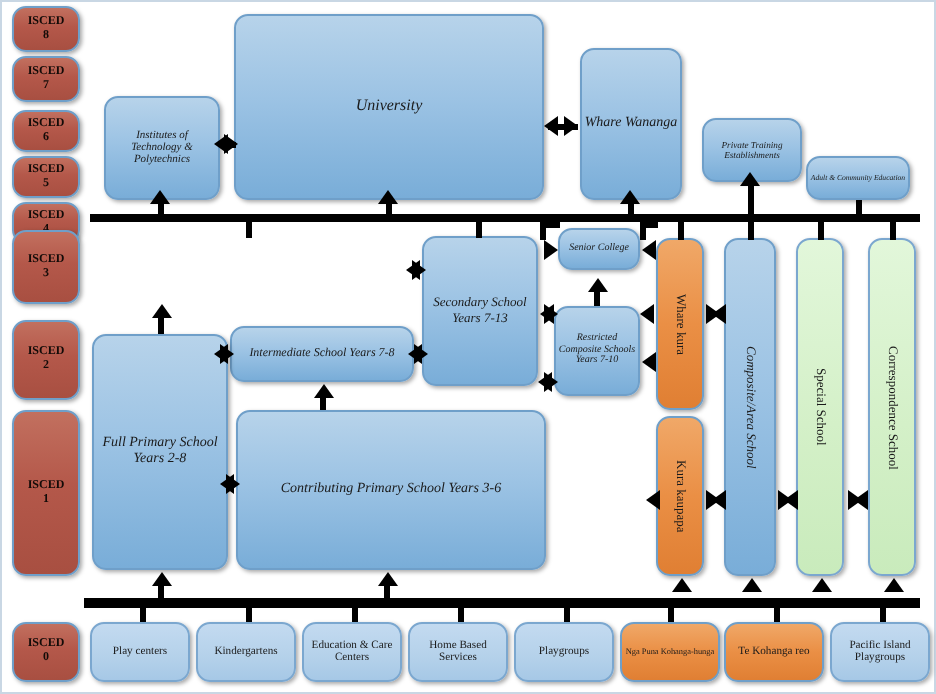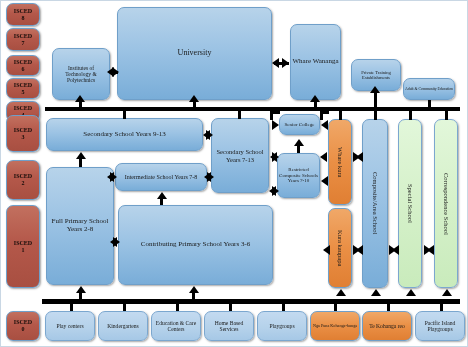--- a/index.html
+++ b/index.html
@@ -17,20 +17,21 @@
     position:absolute;box-sizing:border-box;
     border:1px solid #7ba7cf;border-radius:7px;
     display:flex;align-items:center;justify-content:center;
     text-align:center;color:#1a1a1a;line-height:1.12;
     box-shadow:1px 1px 2px rgba(0,0,0,.35);
     overflow:hidden;
   }
   .blue{
     background:linear-gradient(to bottom,#b7d3ea 0%,#9cc3e4 45%,#79add8 100%);
     border-color:#6f9fc9;
+    font-style:italic;
   }
   .blue-flat{
     background:linear-gradient(to bottom,#c3daf0 0%,#b4d1ea 60%,#a6c8e6 100%);
     border-color:#7ba7cf;
   }
   .red{
     background:linear-gradient(to bottom,#c2705f 0%,#b4584a 45%,#a84f41 100%);
     border-color:#6f9fc9;color:#130b08;
   }
   .orange{
@@ -151,23 +152,20 @@
   <div class="stem-h" style="left:274px;top:62px;width:15px;"></div>
   <div class="arr arr-lt" style="left:272px;top:58px;"></div>
   <div class="arr arr-rt" style="left:282px;top:58px;"></div>
 
   <div class="stem-h" style="left:110px;top:71px;width:8px;"></div>
   <div class="arr arr-lt" style="left:107px;top:67px;"></div>
   <div class="arr arr-rt" style="left:112px;top:67px;"></div>
 
   <div class="bar" style="left:45px;top:107px;width:415px;height:4px;"></div>
 
-  <div class="box blue" style="left:46px;top:118px;width:157px;height:33px;font-size:7px;">
-    <span>Secondary School Years 9-13</span>
-  </div>
 
   <div class="box blue" style="left:115px;top:163px;width:92px;height:28px;font-size:6px;">
     <span>Intermediate School Years 7-8</span>
   </div>
 
   <div class="box blue" style="left:211px;top:118px;width:58px;height:75px;font-size:6.5px;">
     <span>Secondary School Years 7-13</span>
   </div>
 
   <div class="box blue" style="left:279px;top:114px;width:41px;height:21px;font-size:5px;padding:1px;">

